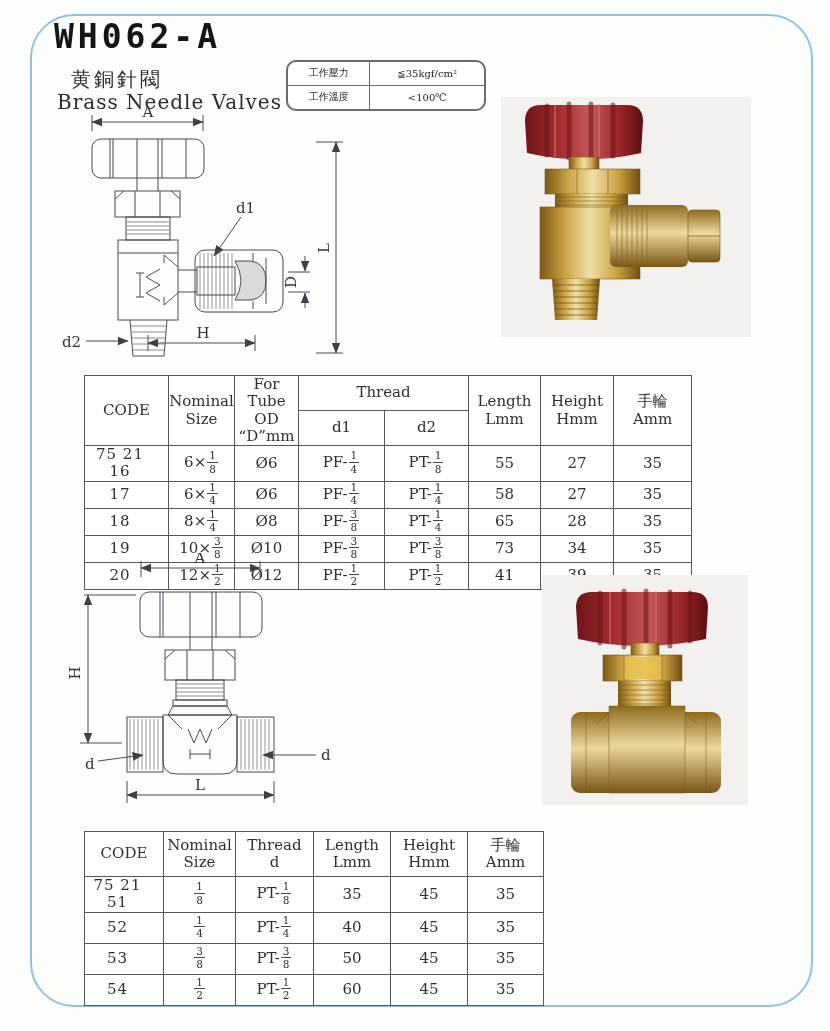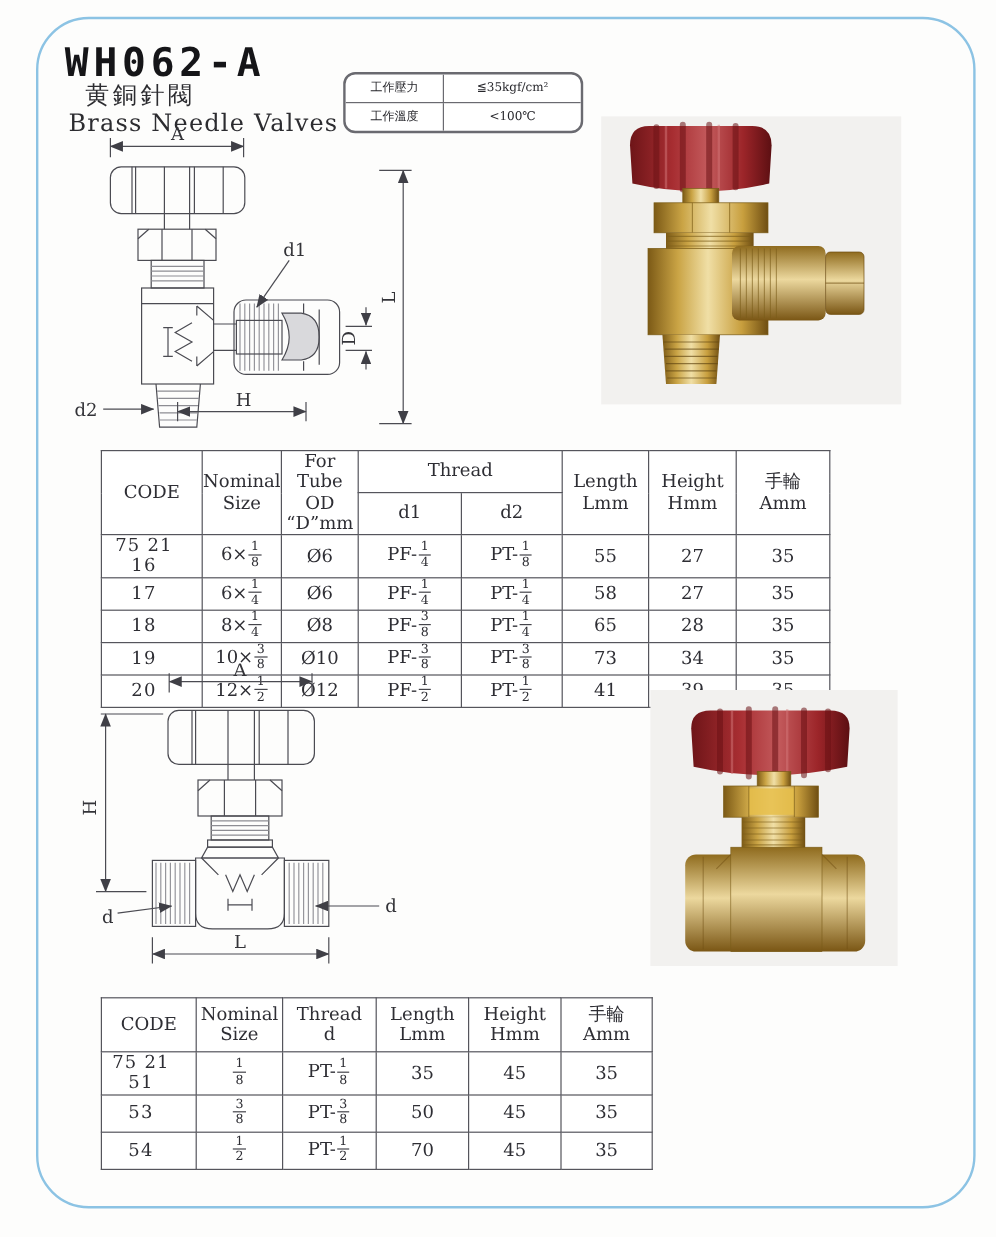--- a/index.html
+++ b/index.html
@@ -2,21 +2,21 @@
 <html><head>
 <meta charset="utf-8">
 <style>
   html,body{margin:0;padding:0;background:#ffffff;}
   .page{position:relative;width:830px;height:1031px;background:#fdfdfc;overflow:hidden;
         font-family:"DejaVu Serif",serif;color:#2f2f33;}
   .abs{position:absolute;}
   .frame{position:absolute;left:30px;top:14px;width:779px;height:989px;
          border:2px solid #8cc3e4;border-radius:44px;background:transparent;}
   
-  .model{position:absolute;left:54px;top:32px;font-family:"DejaVu Sans Mono",monospace;
+  .model{position:absolute;left:54px;top:17px;font-family:"DejaVu Sans Mono",monospace;
          font-size:33px;font-weight:bold;letter-spacing:4px;color:#151518;}
   .t-cn{position:absolute;left:71px;top:66px;font-size:20px;letter-spacing:3px;color:#2c2c30;}
   .t-en{position:absolute;left:57px;top:90px;font-size:20px;color:#2c2c30;letter-spacing:1px;}
   
   .specbox{position:absolute;left:286px;top:60px;width:196px;height:47px;
            border:2px solid #6a6a70;border-radius:10px;display:grid;
            grid-template-columns:42% 58%;grid-template-rows:50% 50%;overflow:hidden;background:#fff;}
   .specbox div{display:flex;align-items:center;justify-content:center;font-size:10px;color:#26262b;}
   .sb-l{border-right:1.5px solid #6a6a70;}
   .sb-t{border-bottom:1.5px solid #6a6a70;}
@@ -398,20 +398,34 @@
             </span></td>
           <td>PT-<span class="frac">
               <span class="fn">1</span>
               <span class="fd">8</span>
             </span></td>
           <td>35</td>
           <td>45</td>
           <td>35</td>
         </tr>
         <tr>
+          <td class="code">52</td>
+          <td><span class="frac">
+              <span class="fn">1</span>
+              <span class="fd">4</span>
+            </span></td>
+          <td>PT-<span class="frac">
+              <span class="fn">1</span>
+              <span class="fd">4</span>
+            </span></td>
+          <td>40</td>
+          <td>45</td>
+          <td>35</td>
+        </tr>
+        <tr>
           <td class="code">53</td>
           <td><span class="frac">
               <span class="fn">3</span>
               <span class="fd">8</span>
             </span></td>
           <td>PT-<span class="frac">
               <span class="fn">3</span>
               <span class="fd">8</span>
             </span></td>
           <td>50</td>
@@ -421,19 +435,19 @@
         <tr>
           <td class="code">54</td>
           <td><span class="frac">
               <span class="fn">1</span>
               <span class="fd">2</span>
             </span></td>
           <td>PT-<span class="frac">
               <span class="fn">1</span>
               <span class="fd">2</span>
             </span></td>
-          <td>70</td>
+          <td>60</td>
           <td>45</td>
           <td>35</td>
         </tr>
       </tbody>
   </table>
 </div>
 
 </body></html>

